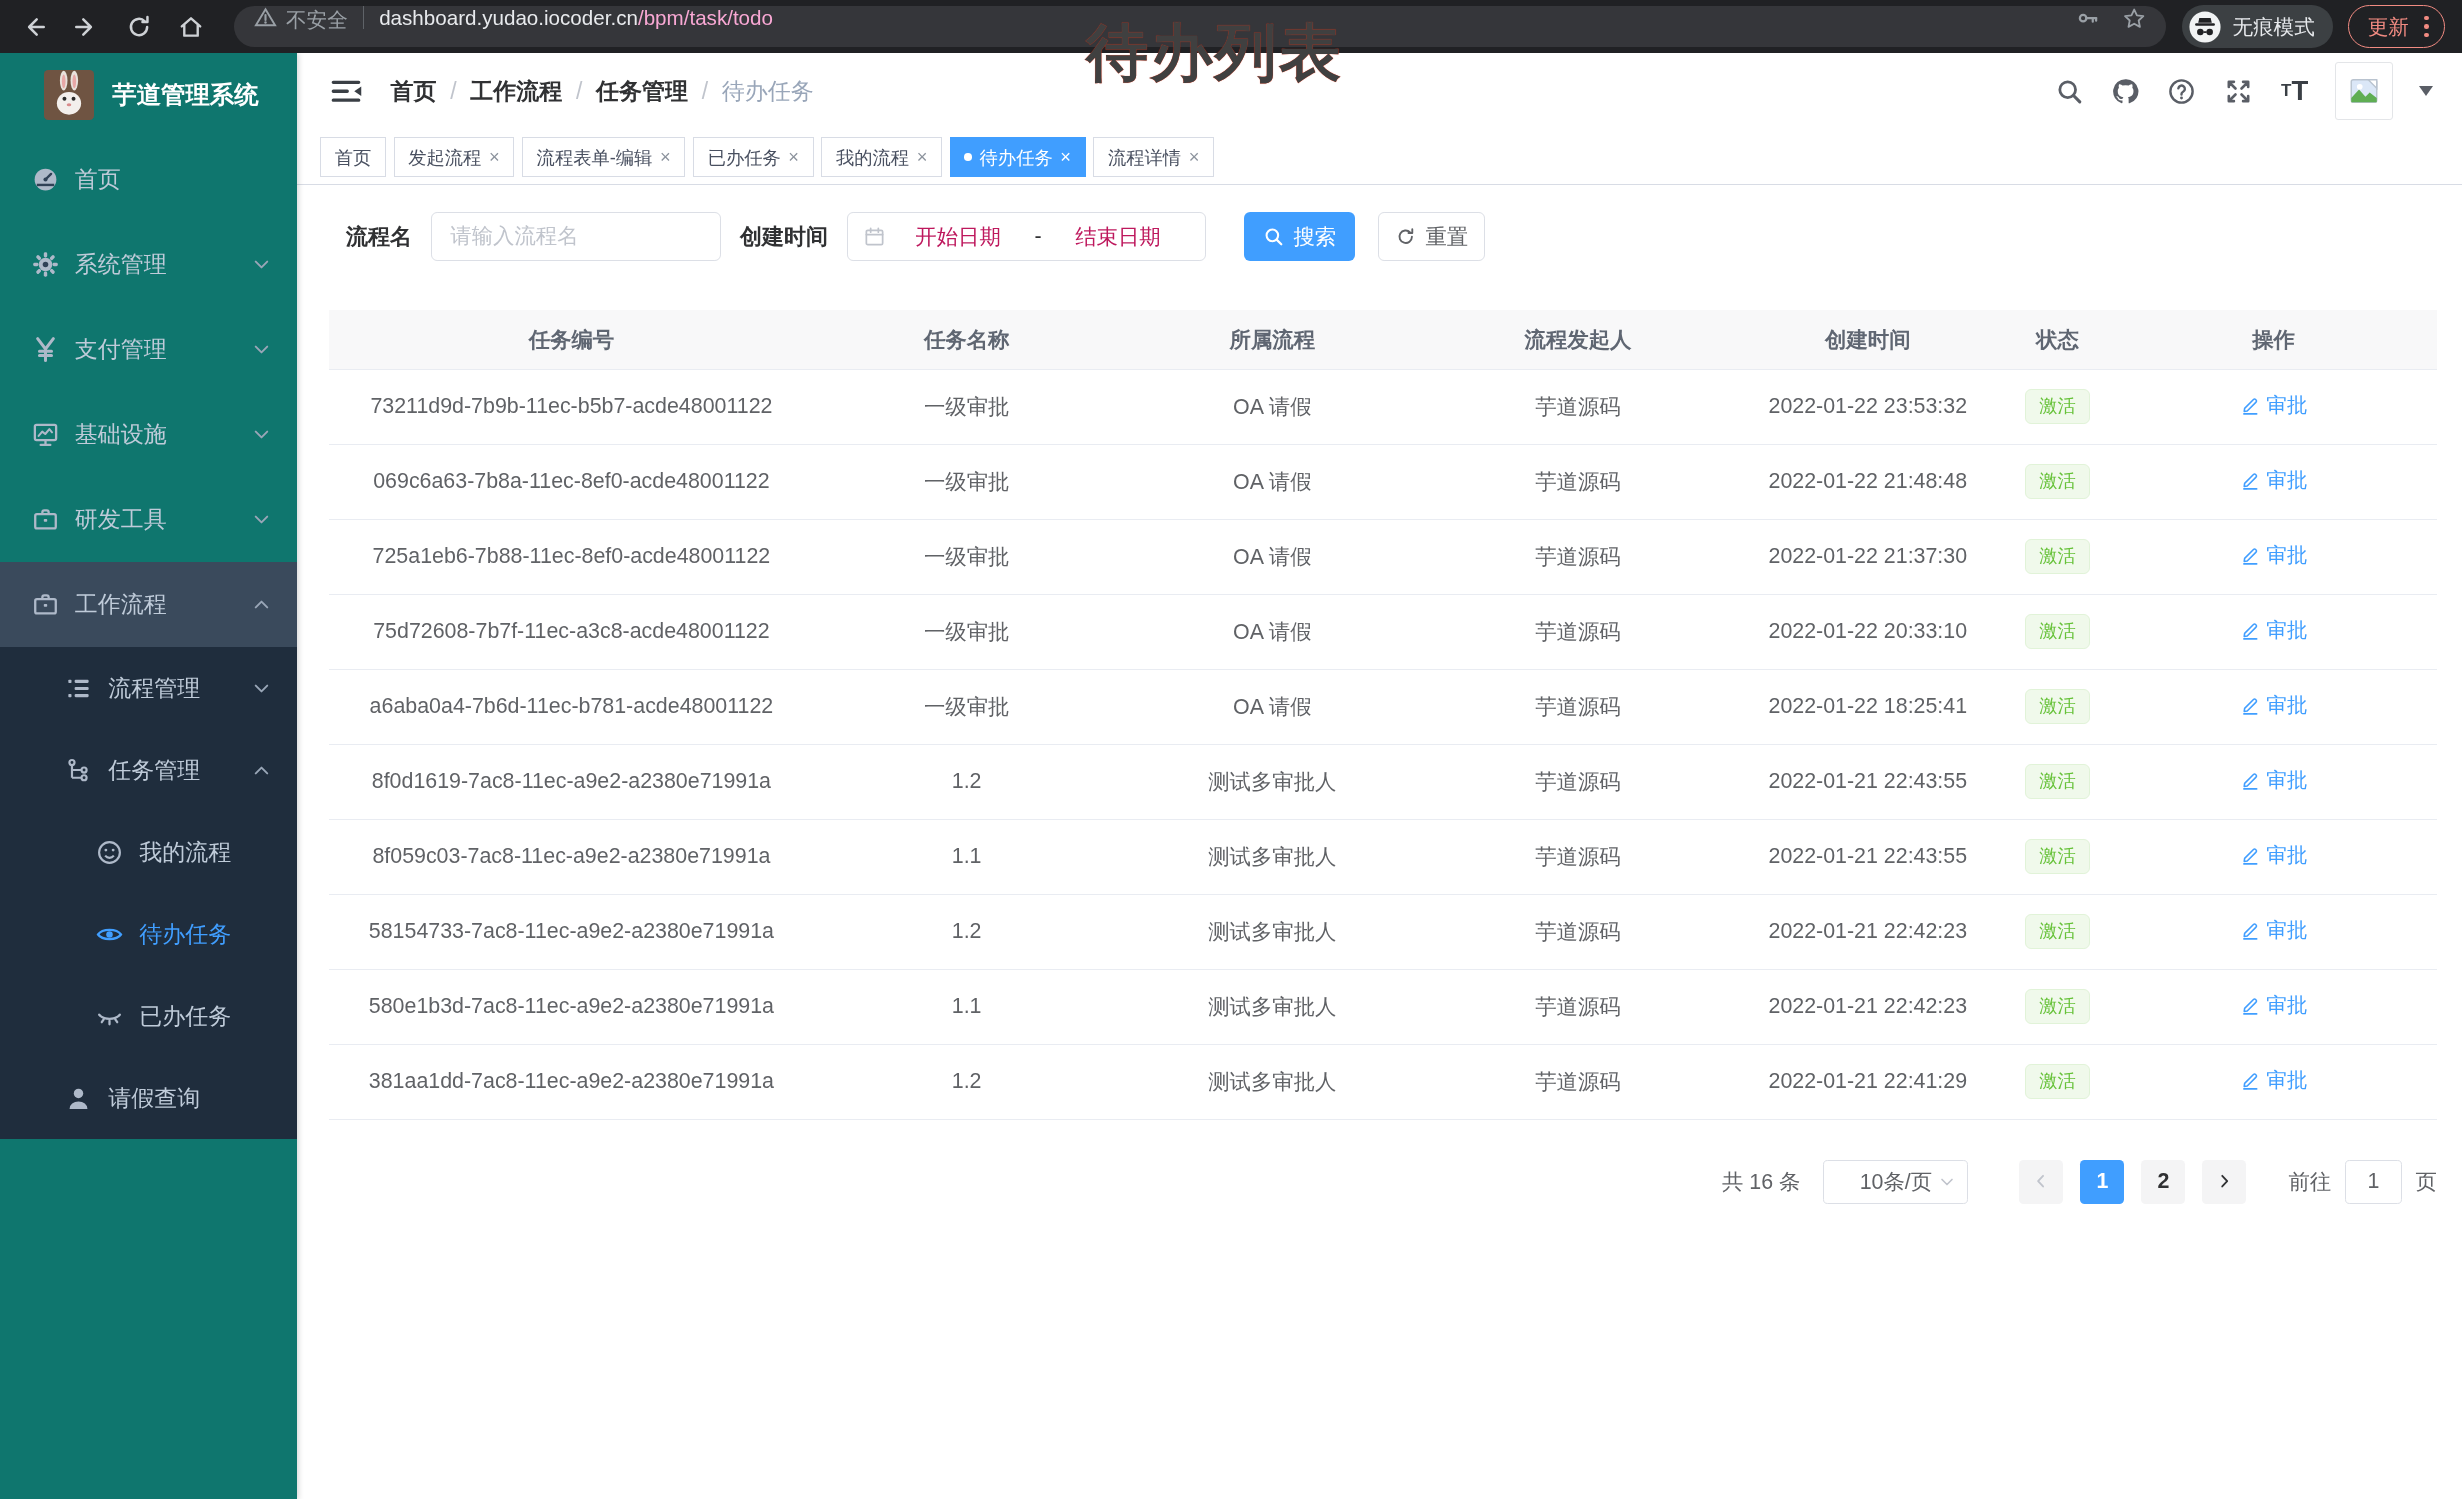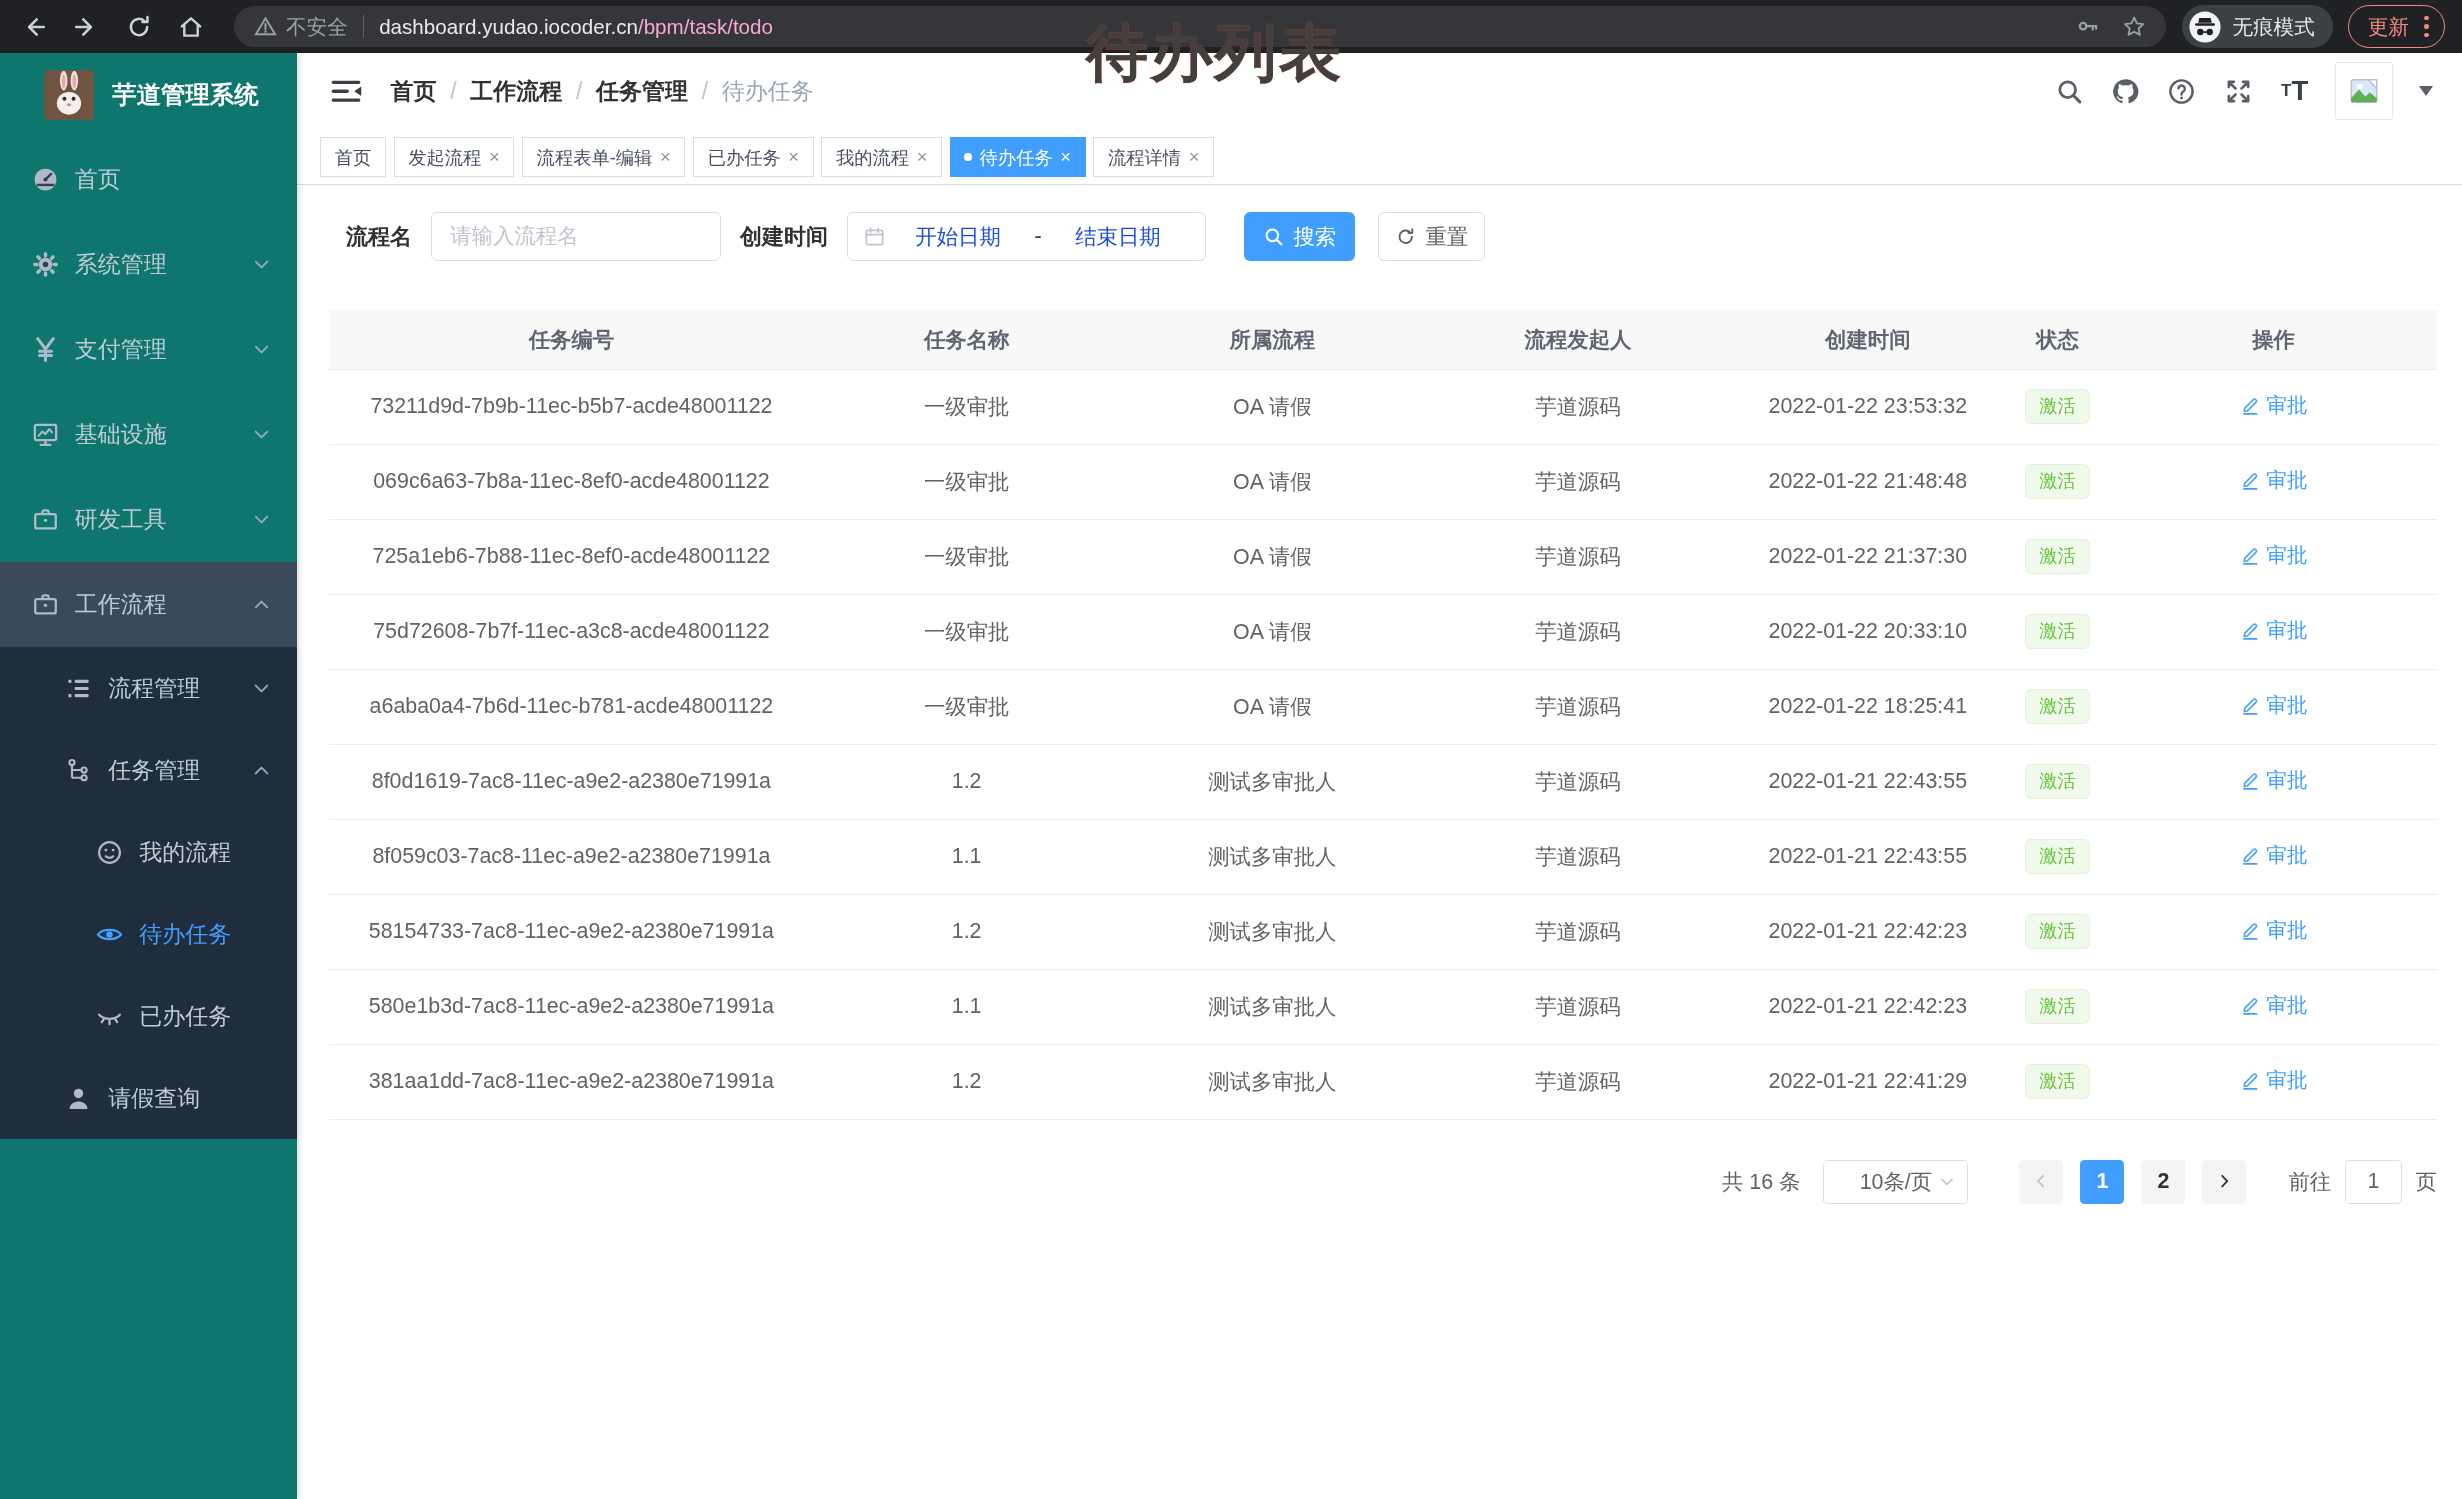--- a/index.html
+++ b/index.html
@@ -7,21 +7,21 @@
   body { position:relative; overflow:hidden; background:#fff;
          font-family:"Liberation Sans","DejaVu Sans",sans-serif; color:#606266; }
   svg { display:block; }
 
   
   .chrome { position:absolute; left:0; top:0; width:100%; height:53px; background:#202124;
             display:flex; align-items:center; padding:0 17px; z-index:5; }
   .nav-ic { width:34px; height:34px; margin-right:18.3px; display:flex; align-items:center; justify-content:center; color:#ced1d5; }
   .nav-ic svg { width:26px; height:26px; }
   .omnibox { flex:1; height:41px; margin-left:7.6px; background:#35363a; border-radius:20.6px;
-             display:flex; align-items:center; padding:0 20px; min-width:0; }
+             display:flex; align-items:flex-start; padding:0 20px; min-width:0; }
   .omnibox .warn { width:23px; height:23px; color:#9aa0a6; }
   .sec-label { color:#9aa0a6; font-size:20.6px; margin-left:9.2px; white-space:nowrap; }
   .omni-sep { width:0.8px; height:23px; background:#5f6368; margin:0 15.3px; }
   .url-host { color:#e8eaed; font-size:20.6px; white-space:nowrap; }
   .url-path { color:#f9a8d4; font-size:20.6px; white-space:nowrap; }
   .omni-spacer { flex:1; }
   .omni-right { display:flex; align-items:center; gap:21.4px; color:#9aa0a6; }
   .omni-right svg { width:24.4px; height:24.4px; }
   .incog-chip { height:43px; margin-left:15.3px; background:#3c4043; border-radius:21.4px;
                 display:flex; align-items:center; padding:0 18.3px 0 6.1px; gap:10.7px; }
@@ -97,21 +97,21 @@
              padding:27px 25px 0 32px; }
 
   .filter-row { display:flex; align-items:center; height:49px; padding-left:17px; }
   .f-label { font-size:22px; font-weight:700; color:#303133; margin-right:19px; white-space:nowrap; }
   .text-input { width:290px; height:49px; border:0.8px solid #dcdfe6; border-radius:6.1px; background:#fff;
                 font-size:21.4px; color:#606266; padding:0 18.3px; outline:none; }
   .text-input::placeholder { color:#c0c4cc; }
   .date-range { width:359px; height:49px; border:0.8px solid #dcdfe6; border-radius:6.1px; background:#fff;
                 display:flex; align-items:center; padding:0 15.3px; margin-right:19px; cursor:text; }
   .date-range .cal { width:23px; height:23px; color:#c0c4cc; flex:none; }
-  .date-range .ph { color:#1d4ed8; font-size:21.4px; flex:1; text-align:center; white-space:nowrap; }
+  .date-range .ph { color:#be185d; font-size:21.4px; flex:1; text-align:center; white-space:nowrap; }
   .date-range .dash { color:#303133; font-size:21.4px; padding:0 4.6px; }
   .btn { height:49px; border-radius:6.1px; font-size:21.4px; display:inline-flex; align-items:center;
          justify-content:center; gap:9.2px; cursor:pointer; border:0.8px solid transparent; white-space:nowrap; }
   .btn svg { width:21.4px; height:21.4px; }
   .btn.primary { background:#409eff; color:#fff; width:111px; margin-left:19px; }
   .btn.plain { background:#fff; color:#606266; border-color:#dcdfe6; width:107px; margin-left:23px; }
   .gap25 { margin-right:19px; }
 
   
   table.grid { width:100%; border-collapse:collapse; table-layout:fixed; margin-top:49px; }

